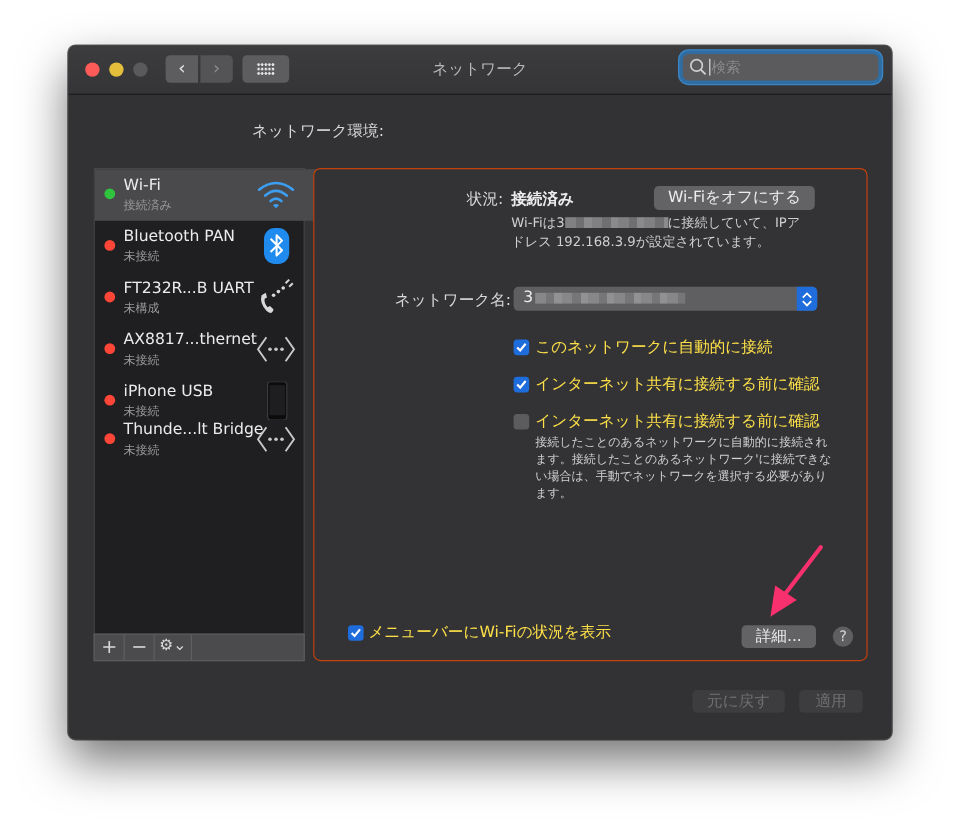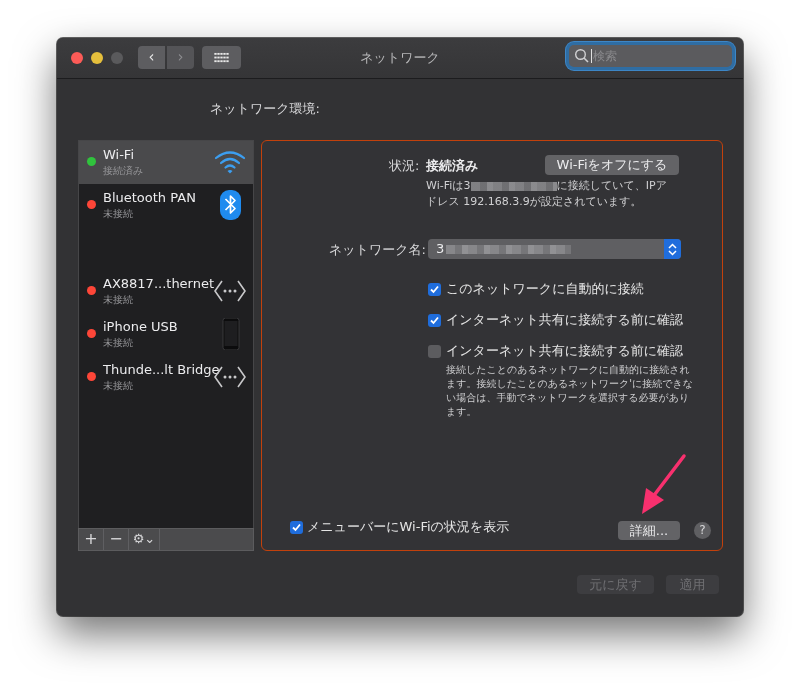--- a/index.html
+++ b/index.html
@@ -63,21 +63,21 @@
   }
   .stepper svg { position: absolute; left: 3px; top: 3px; }
 
   .sidebar {
     position: absolute; left: 21px; top: 102px; width: 174px; height: 388px;
     background: #1f1f21; border: 1px solid #464648; border-bottom: none;
   }
   .svc {
     position: absolute; left: 0; width: 174px; height: 43px;
   }
-  .svc.selected { background: #4a4a4c; }
+  .svc.selected { background: #4a4a4c; padding-left: 11px; }
   .svc .dot { position: absolute; left: 8px; top: 16px; width: 9px; height: 9px; border-radius: 50%; }
   .svc .name { position: absolute; left: 24px; top: 6px; font-size: 13px; color: #ececee; white-space: nowrap; }
   .svc .status { position: absolute; left: 24px; top: 23px; font-size: 10px; color: #98989b; }
   .svc .icon { position: absolute; left: 134px; top: 5px; width: 34px; height: 32px; }
 
   .sb-toolbar {
     position: absolute; left: 21px; top: 490px; width: 174px; height: 21px;
     background: #4b4b4d; border: 1px solid #5c5c5e;
   }
   .sb-btn {
@@ -108,21 +108,21 @@
     position: absolute; left: 166px; top: 98px; width: 253px; height: 20px;
     background: #5f5f62; border-radius: 4px;
   }
   .net-select .val { position: absolute; left: 8px; top: 2px; font-size: 13px; color: #ececee; }
   .cb {
     position: absolute; width: 13px; height: 13px; border-radius: 3px;
   }
   .cb.on { background: #1f6ddc; }
   .cb.off { background: #5c5c5f; }
   .cb svg { position: absolute; left: 1px; top: 1px; }
-  .cb-label { position: absolute; font-size: 13px; color: #e5e5e5; white-space: nowrap; }
+  .cb-label { position: absolute; font-size: 13px; color: #fde047; white-space: nowrap; }
   .help {
     position: absolute; width: 17px; height: 17px; border-radius: 50%;
     background: #5f5f62; color: #d8d8da; font-size: 12px; text-align: center; line-height: 17px;
   }
   .foot-btn {
     position: absolute; top: 537px; height: 19px; background: #3d3d40; border-radius: 4px;
     color: #6f6f72; font-size: 13px; text-align: center; line-height: 19px;
   }
   .arrow { position: absolute; left: 636px; top: 452px; width: 52px; height: 66px; }
 </style>
@@ -170,20 +170,33 @@
     </div>
     <div class="svc" style="top:43px">
       <div class="dot" style="background:#fd4638"></div>
       <div class="name">Bluetooth PAN</div>
       <div class="status">未接続</div>
       <svg class="icon" viewBox="0 0 34 32">
         <rect x="7" y="1" width="21" height="30" rx="9" fill="#1f8bef"></rect>
         <polyline points="12.5,10 22,19.5 17.5,24 17.5,7 22,11.5 12.5,21" fill="none" stroke="#fff" stroke-width="1.7" stroke-linejoin="round"></polyline>
       </svg>
     </div>
+    <div class="svc" style="top:86px">
+      <div class="dot" style="background:#fd4638"></div>
+      <div class="name">FT232R...B UART</div>
+      <div class="status">未構成</div>
+      <svg class="icon" viewBox="0 0 34 32">
+        <path d="M5 14 Q3 20 9 27 Q12 30 14 28 L15 26 L12 23 L10 24 Q7 21 7.5 17 L9.5 16 L8.5 12 Z" fill="#d8d8da"></path>
+        <circle cx="15" cy="14" r="1.5" fill="#d8d8da"></circle>
+        <circle cx="19" cy="11" r="1.5" fill="#d8d8da"></circle>
+        <circle cx="23" cy="8" r="1.5" fill="#d8d8da"></circle>
+        <line x1="25" y1="4" x2="28" y2="1" stroke="#d8d8da" stroke-width="1.6"></line>
+        <line x1="28" y1="7" x2="31" y2="4" stroke="#d8d8da" stroke-width="1.6"></line>
+      </svg>
+    </div>
     <div class="svc" style="top:129px">
       <div class="dot" style="background:#fd4638"></div>
       <div class="name">AX8817...thernet</div>
       <div class="status">未接続</div>
       <svg class="icon" viewBox="0 0 34 32">
         <polyline points="9,6 2,16 9,26" fill="none" stroke="#c8c8ca" stroke-width="1.6"></polyline>
         <polyline points="25,6 32,16 25,26" fill="none" stroke="#c8c8ca" stroke-width="1.6"></polyline>
         <circle cx="12" cy="16" r="1.5" fill="#c8c8ca"></circle>
         <circle cx="17" cy="16" r="1.5" fill="#c8c8ca"></circle>
         <circle cx="22" cy="16" r="1.5" fill="#c8c8ca"></circle>
@@ -191,21 +204,21 @@
     </div>
     <div class="svc" style="top:172px">
       <div class="dot" style="background:#fd4638"></div>
       <div class="name">iPhone USB</div>
       <div class="status">未接続</div>
       <svg class="icon" viewBox="0 0 34 32">
         <rect x="10" y="0" width="16" height="32" rx="2.5" fill="#0c0c0d" stroke="#3a3a3c" stroke-width="1"></rect>
         <rect x="11.5" y="3" width="13" height="25" fill="#1e1e20"></rect>
       </svg>
     </div>
-    <div class="svc" style="top:215px">
+    <div class="svc" style="top:204px">
       <div class="dot" style="background:#fd4638"></div>
       <div class="name">Thunde...lt Bridge</div>
       <div class="status">未接続</div>
       <svg class="icon" viewBox="0 0 34 32">
         <polyline points="9,6 2,16 9,26" fill="none" stroke="#c8c8ca" stroke-width="1.6"></polyline>
         <polyline points="25,6 32,16 25,26" fill="none" stroke="#c8c8ca" stroke-width="1.6"></polyline>
         <circle cx="12" cy="16" r="1.5" fill="#c8c8ca"></circle>
         <circle cx="17" cy="16" r="1.5" fill="#c8c8ca"></circle>
         <circle cx="22" cy="16" r="1.5" fill="#c8c8ca"></circle>
       </svg>

